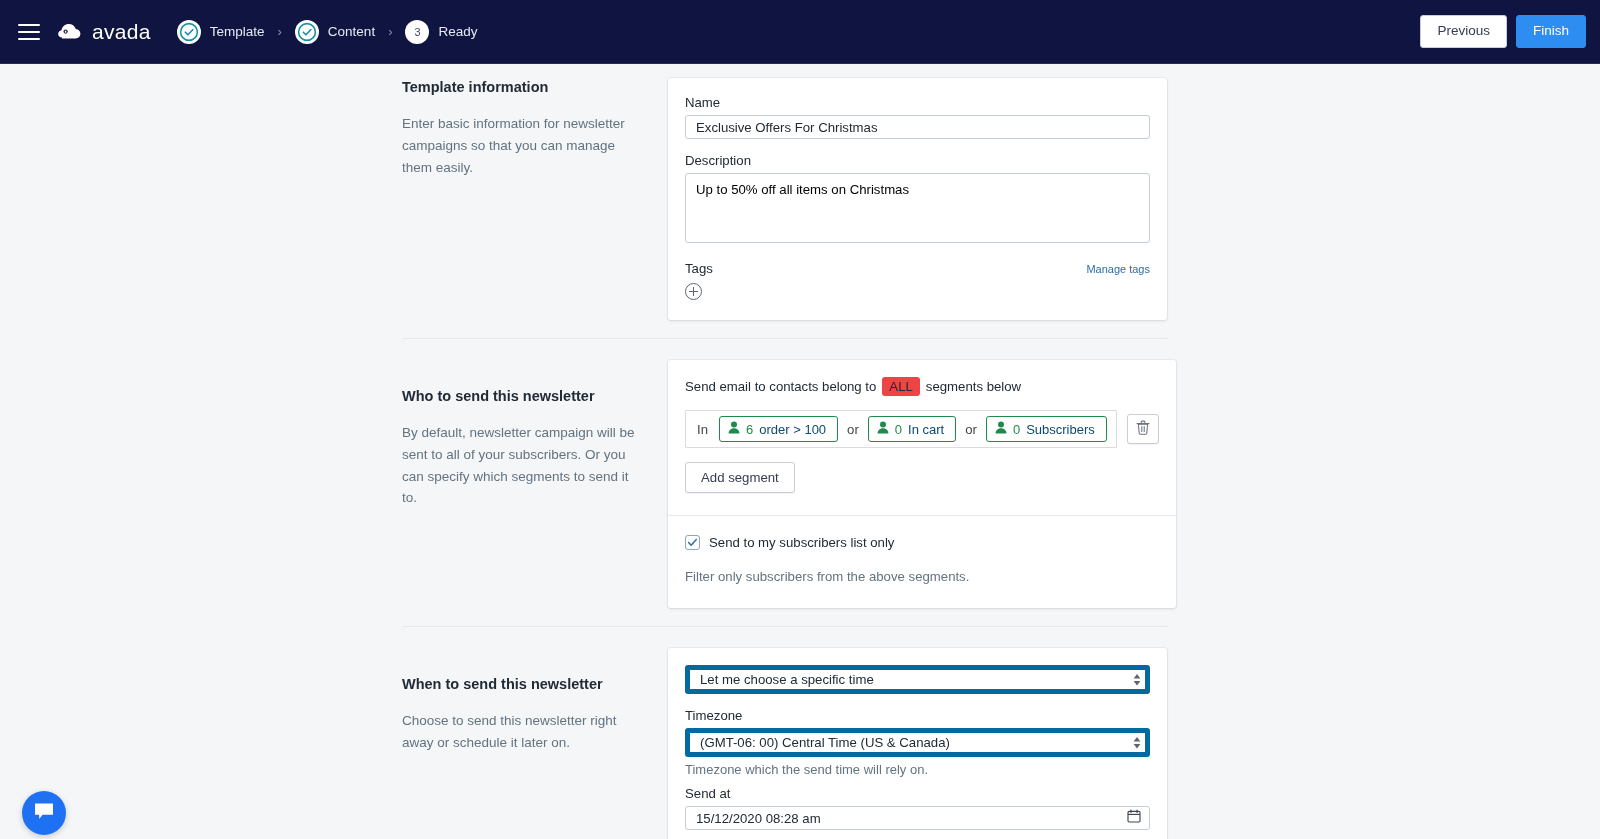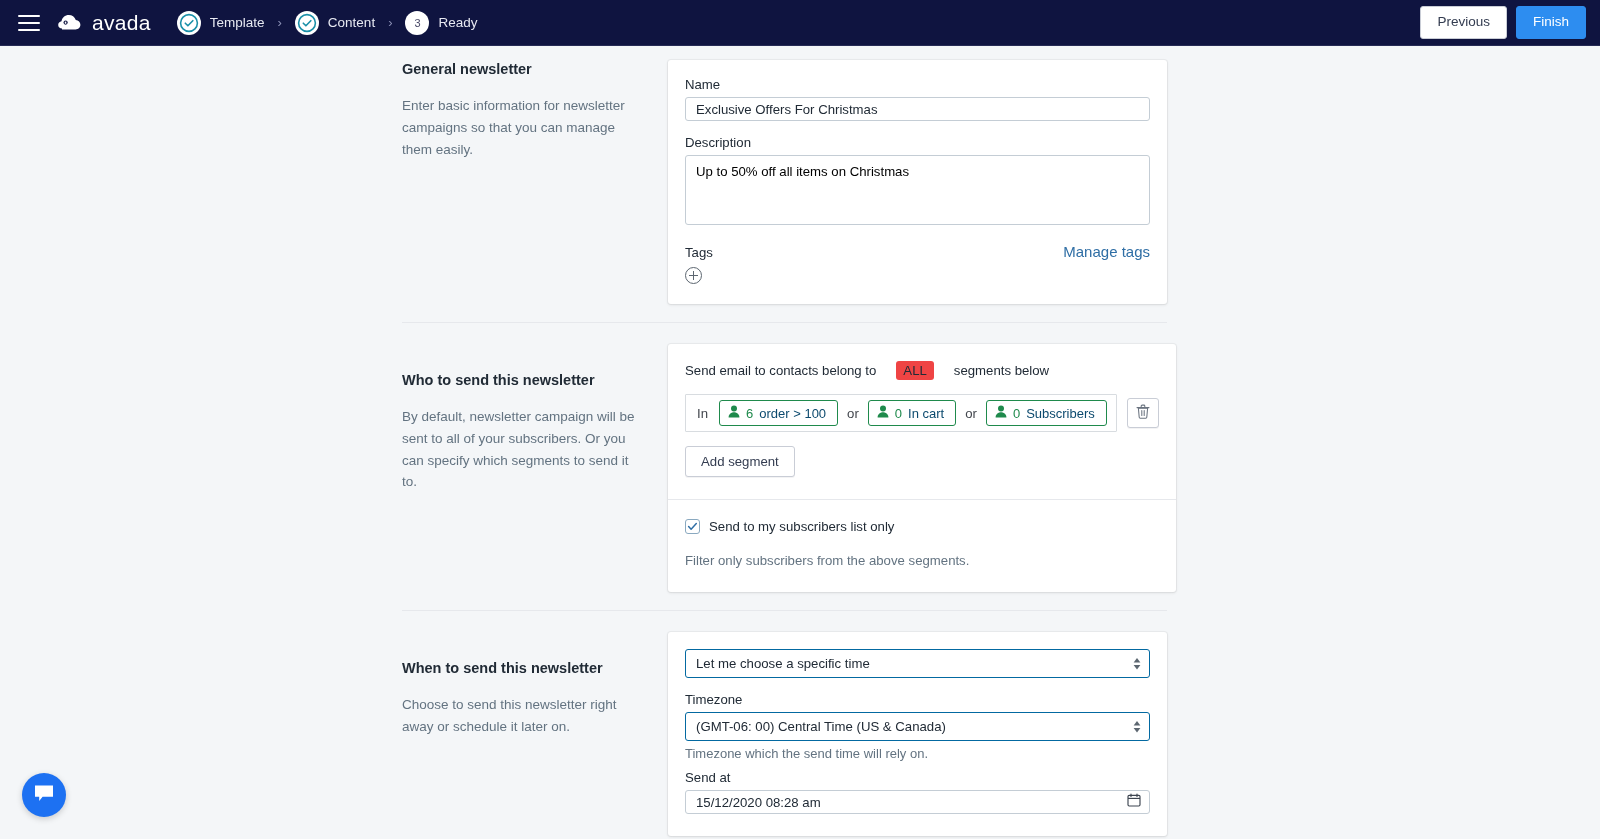--- a/index.html
+++ b/index.html
@@ -8,21 +8,21 @@
     width: 1600px; height: 839px;
     overflow: hidden;
     background: #f4f6f8;
     font-family: "Liberation Sans", sans-serif;
     color: #212b36;
   }
 
   
   .topbar {
     position: relative;
-    height: 46px;
+    height: 64px;
     background: #0f1440;
     display: flex;
     align-items: center;
     padding: 0 14px 0 18px;
     border-bottom: 1px solid #262b55;
   }
   .hamburger {
     width: 22px; height: 16px;
     display: flex; flex-direction: column; justify-content: space-between;
     cursor: pointer;
@@ -171,21 +171,21 @@
     outline: none;
     line-height: 1.4;
   }
   .field { margin-bottom: 14px; }
 
   .tags-row {
     display: flex; align-items: baseline; justify-content: space-between;
   }
   .link {
     color: #2f6ea5;
-    font-size: 15px;
+    font-size: 11px;
     text-decoration: none;
     cursor: pointer;
   }
   .plus-btn {
     margin-top: 7px;
     width: 17px; height: 17px;
     border: 1px solid #5c6670;
     border-radius: 50%;
     display: flex; align-items: center; justify-content: center;
     cursor: pointer;
@@ -196,21 +196,21 @@
     content: ""; position: absolute; background: #5c6670;
   }
   .plus-btn::before { width: 9px; height: 1px; }
   .plus-btn::after { width: 1px; height: 9px; }
 
   
   .send-line {
     font-size: 13.2px;
     color: #212b36;
     margin-bottom: 14px;
-    display: flex; align-items: center; gap: 20px;
+    display: flex; align-items: center; gap: 6px;
   }
   .chip-all {
     background: #ef4444;
     border-radius: 3px;
     padding: 2px 7px;
     font-size: 13.2px;
     color: #212b36;
     cursor: pointer;
   }
   .seg-row { display: flex; align-items: center; gap: 10px; }
@@ -267,21 +267,21 @@
   .help-text {
     font-size: 13.2px; color: #637381; margin-top: 19px;
   }
   .help-text-sm {
     font-size: 13px; color: #637381; margin-top: 5px;
   }
 
   .select-wrap { position: relative; }
   .select {
     width: 100%; height: 29px;
-    border: 1px solid #0369a1; border-radius: 3px;
+    border: 5px solid #0369a1; border-radius: 3px;
     background: #ffffff;
     padding: 5px 30px 5px 10px;
     font-size: 13.2px; color: #212b36;
     display: flex; align-items: center;
     cursor: pointer;
   }
   .select-arrows {
     position: absolute; right: 9px; top: 50%;
     transform: translateY(-50%);
     display: flex; flex-direction: column; gap: 2px;
@@ -366,21 +366,21 @@
     <button class="btn btn-primary">Finish</button>
   </div>
 </div>
 
 <div class="page">
   <div class="content">
 
     <div class="section" style="padding-top:14px;">
       <div class="section-inner">
         <div class="sec-desc">
-          <h2 class="sec-title">General newsletter</h2>
+          <h2 class="sec-title">Template information</h2>
           <p class="sec-sub">Enter basic information for newsletter campaigns so that you can manage them easily.</p>
         </div>
         <div class="card">
           <div class="card-body">
 
             <div class="field">
               <label class="field-label">Name</label>
               <input class="input" type="text" value="Exclusive Offers For Christmas" style="">
             </div>
 

